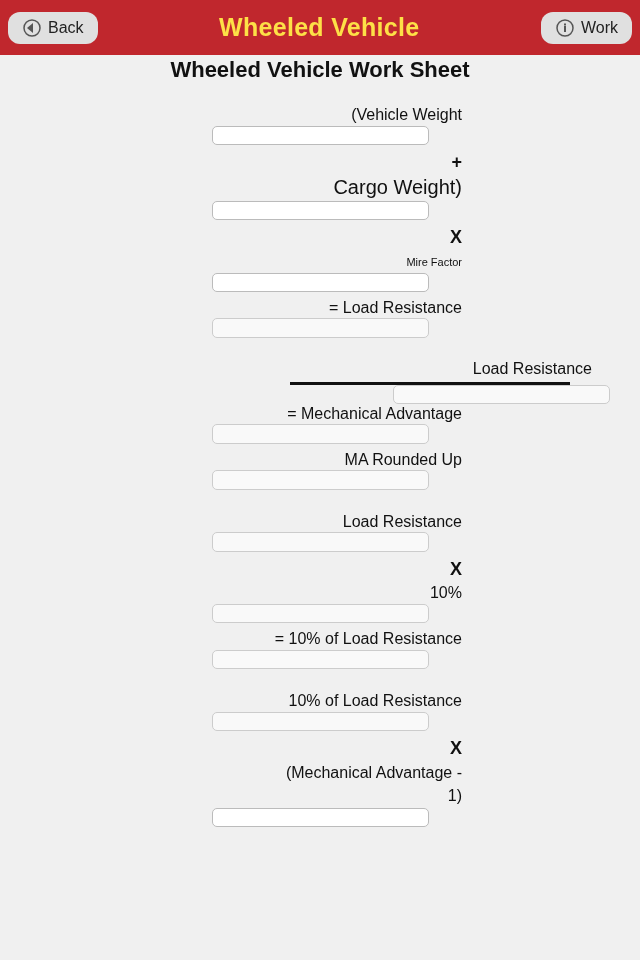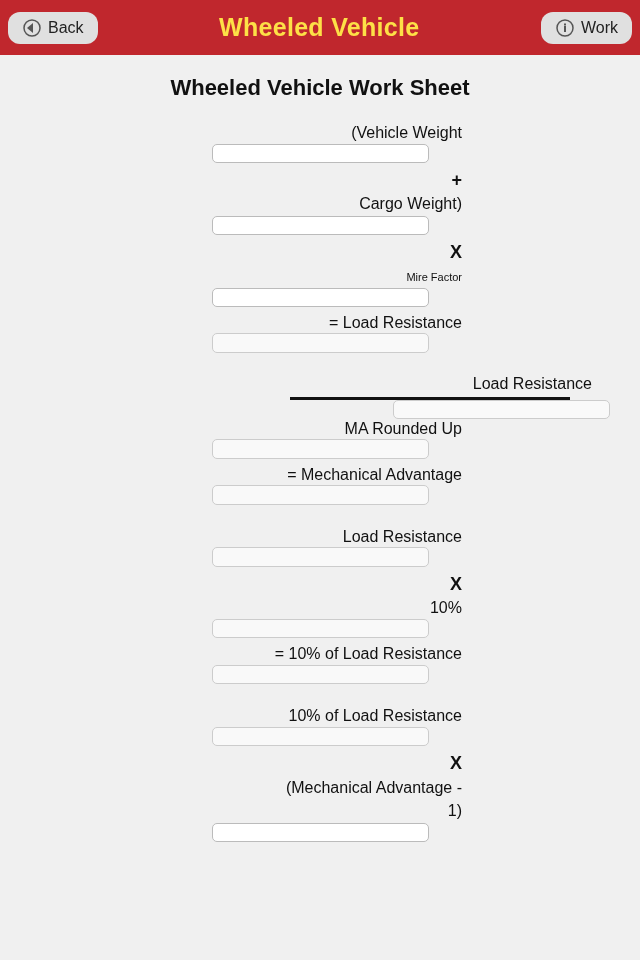--- a/index.html
+++ b/index.html
@@ -41,21 +41,21 @@
     }
     .header-title {
       color: #fde047;
       font-size: 25px;
       font-weight: bold;
       letter-spacing: 0.3px;
     }
 
     
     .content {
-      padding: 20px 30px 30px 30px;
+      padding: 2px 30px 30px 30px;
       background: #f0f0f0;
     }
 
     .page-title {
       text-align: center;
       font-size: 22px;
       font-weight: bold;
       margin-bottom: 22px;
       color: #111;
     }
@@ -149,21 +149,21 @@
 
 <main class="content">
   <h1 class="page-title">Wheeled Vehicle Work Sheet</h1>
 
   <div class="form-row">
     <div class="form-label">(Vehicle Weight</div>
     <input class="form-input" type="text" value="" style="">
   </div>
 
   <div class="form-row">
-    <div class="form-label" style="font-weight:bold;font-size:18px;">+<br><span style="font-weight:normal;font-size:16px;">Cargo Weight)</span></div>
+    <div class="form-label" style="font-weight:bold;font-size:18px;">+<br><span style="font-weight:normal;font-size:20px;">Cargo Weight)</span></div>
     <input class="form-input" type="text" value="" style="">
   </div>
 
   <div class="form-row">
     <div class="form-label" style="font-weight:bold;font-size:18px;">X<br><span style="font-weight:normal;font-size:11px;">Mire Factor</span></div>
     <input class="form-input" type="text" value="" style="">
   </div>
 
   <div class="form-row">
     <div class="form-label">= Load Resistance</div>
@@ -175,29 +175,29 @@
   <div class="form-row divider-row">
     <div class="divider-label-wrap">
       <div class="label-text">Load Resistance</div>
       <div class="divider-line"></div>
     </div>
     <input class="form-input output" type="text" value="" readonly="" style="">
   </div>
 
 
   <div class="form-row">
+    <div class="form-label">= Mechanical Advantage</div>
+    <input class="form-input output" type="text" value="" readonly="" style="">
+  </div>
+
+  <div class="form-row">
     <div class="form-label">MA Rounded Up</div>
     <input class="form-input output" type="text" value="" readonly="" style="">
   </div>
 
-  <div class="form-row">
-    <div class="form-label">= Mechanical Advantage</div>
-    <input class="form-input output" type="text" value="" readonly="" style="">
-  </div>
-
   <div class="spacer"></div>
 
   <div class="form-row">
     <div class="form-label">Load Resistance</div>
     <input class="form-input output" type="text" value="" readonly="" style="">
   </div>
 
   <div class="form-row">
     <div class="form-label" style="font-weight:bold;font-size:18px;">X<br><span style="font-weight:normal;font-size:16px;">10%</span></div>
     <input class="form-input output" type="text" value="" readonly="" style="">

